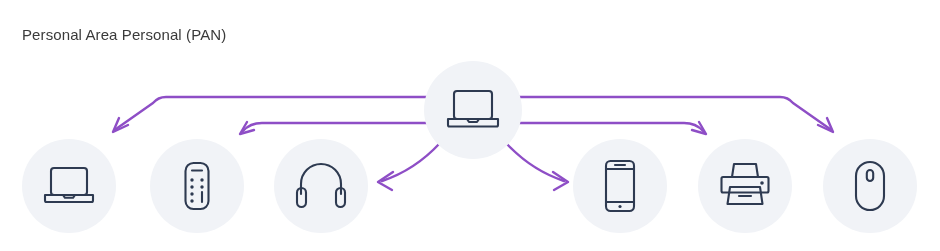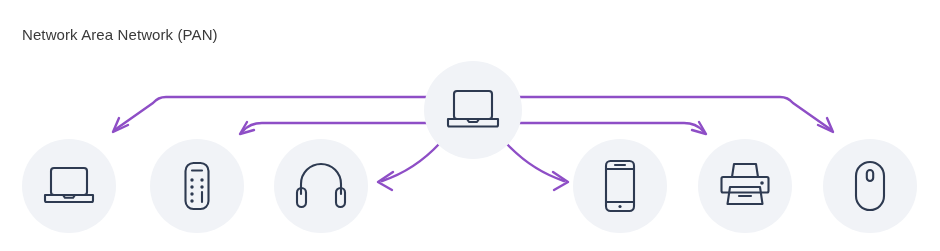--- a/index.html
+++ b/index.html
@@ -21,21 +21,21 @@
   .dev-icon{fill:none;stroke:#2e3a51;stroke-width:2.1;stroke-linecap:round;stroke-linejoin:round;}
   .dev-icon-fill{fill:#2e3a51;stroke:none;}
   .link{fill:none;stroke:#8e4ec6;stroke-width:2.4;stroke-linecap:round;stroke-linejoin:round;}
   .arrowhead{fill:none;stroke:#8e4ec6;stroke-width:2.4;stroke-linecap:round;stroke-linejoin:round;}
 </style>
 </head>
 <body style="background: rgb(255, 255, 255);">
 
 <div id="diagram-root">
 
-  <div id="title" style="color: rgb(58, 58, 58);">Network Area Network (PAN)</div>
+  <div id="title" style="color: rgb(58, 58, 58);">Personal Area Personal (PAN)</div>
 
   <svg id="canvas" viewBox="0 0 940 251" xmlns="http://www.w3.org/2000/svg">
 
     <g>
 
       <g>
         <path class="link" d="M 430 97 L 166 97 Q 158 97 153 103 L 116 129" stroke="#8e4ec6"></path>
         <path class="arrowhead" d="M 128 125 L 113 132 L 119 118" stroke="#8e4ec6"></path>
       </g>
 

